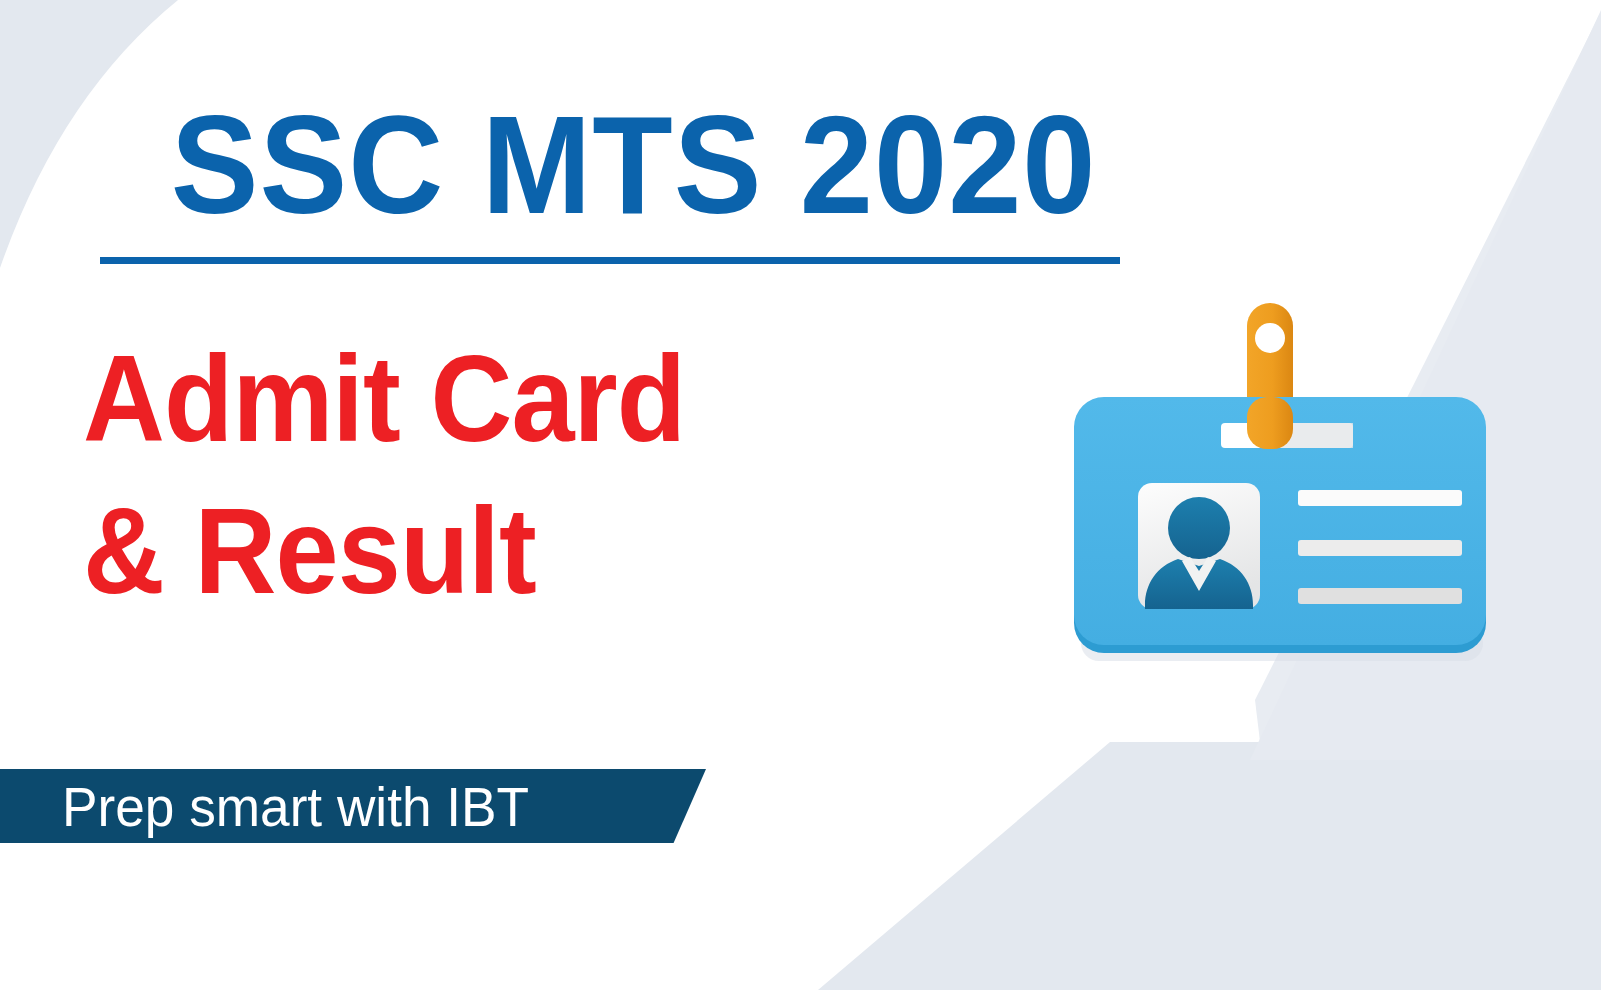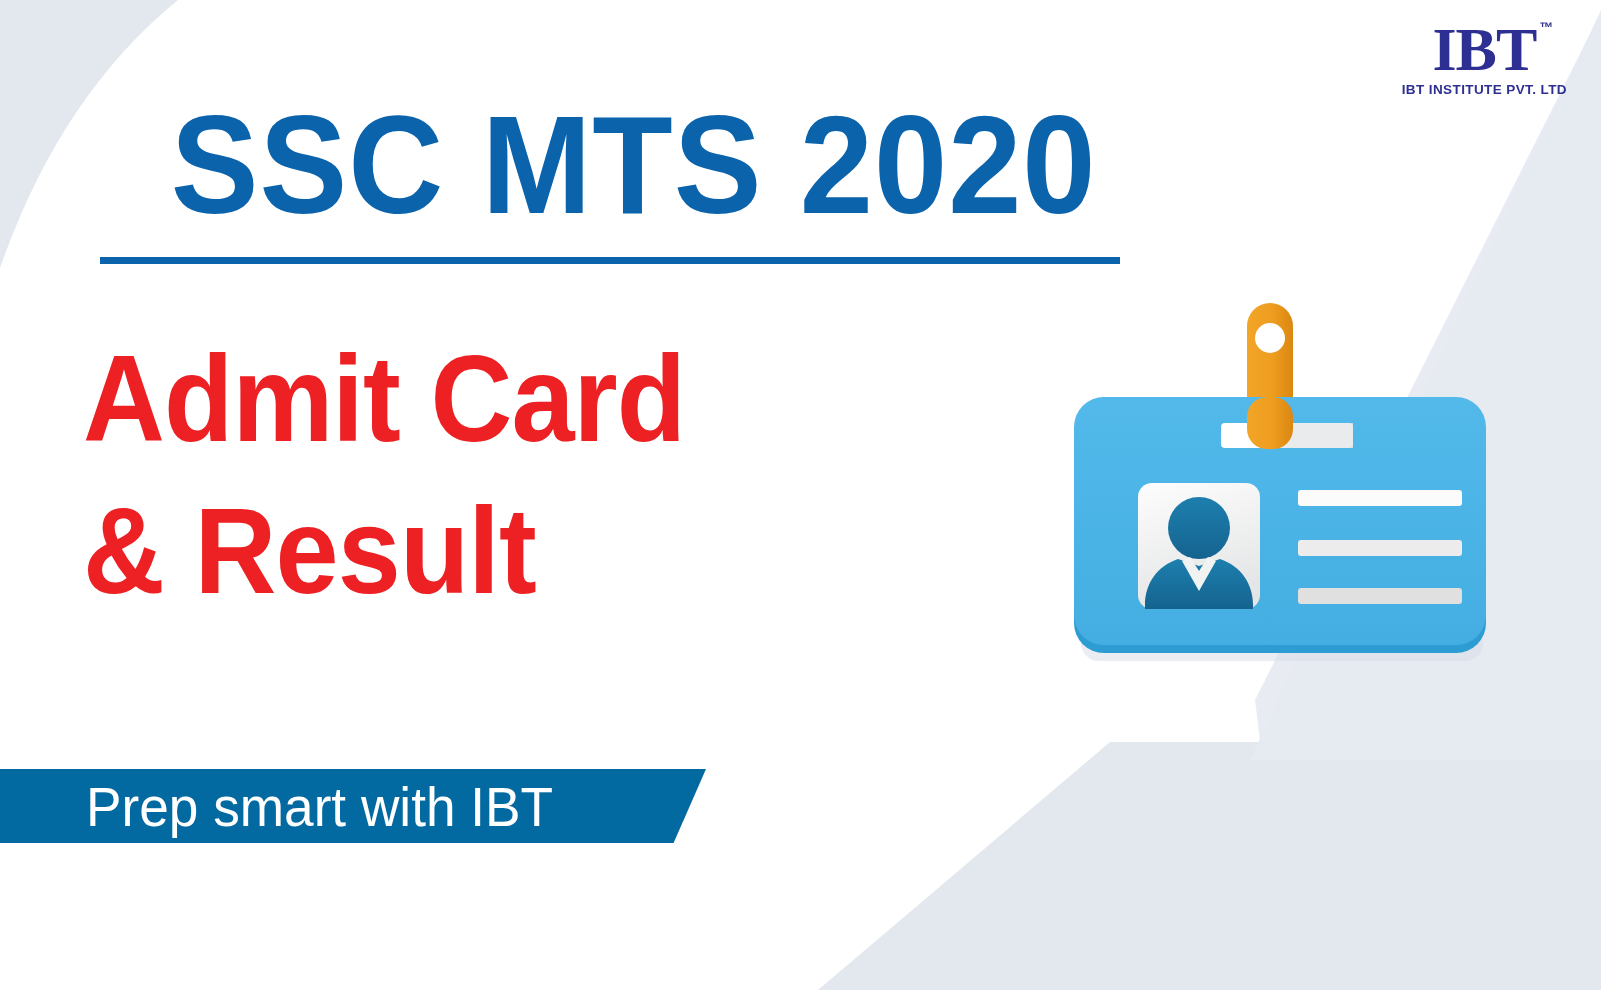--- a/index.html
+++ b/index.html
@@ -115,25 +115,24 @@
   }
   .subhead-line.l2 { margin-top: 30px; }
 
   
   .ribbon {
     position: absolute;
     left: 0;
     top: 769px;
     width: 706px;
     height: 74px;
-    background: #0369a1;
+    background: #0c4a6e;
     clip-path: polygon(0 0, 706px 0, 660px 105px, 0 105px);
     display: flex;
     align-items: center;
-    padding-left: 24px;
   }
   .ribbon-text {
     font-family: "Liberation Sans", sans-serif;
     font-weight: normal;
     font-size: 56px;
     color: #ffffff;
     margin-left: 62px;
     letter-spacing: 0px;
     transform: scaleX(0.95);
     transform-origin: left center;
@@ -159,27 +158,20 @@
 
     <path d="M 0 0 L 178 0 Q 60 96 0 268 Z" fill="#E3E8EF"></path>
 
     <path d="M 1601 12 L 1601 990 L 1290 990 L 1255 700 Z" fill="#E8ECF2"></path>
 
     <path d="M 1110 742 L 1601 742 L 1601 990 L 818 990 Z" fill="#E3E8EF"></path>
 
     <path d="M 1601 10 L 1601 760 L 1250 760 Z" fill="#E6EAF1"></path>
   </svg>
 
-  <div class="logo-block">
-    <div class="logo-mark-wrap">
-      <span class="logo-mark">IBT</span>
-      <span class="logo-tm">™</span>
-    </div>
-    <div class="logo-sub">IBT INSTITUTE PVT. LTD</div>
-  </div>
 
   <div class="headline">
     <div class="headline-text">SSC MTS 2020</div>
     <div class="headline-rule"></div>
   </div>
 
   <div class="subhead">
     <div class="subhead-line l1">Admit Card</div>
     <div class="subhead-line l2">&amp; Result</div>
   </div>

